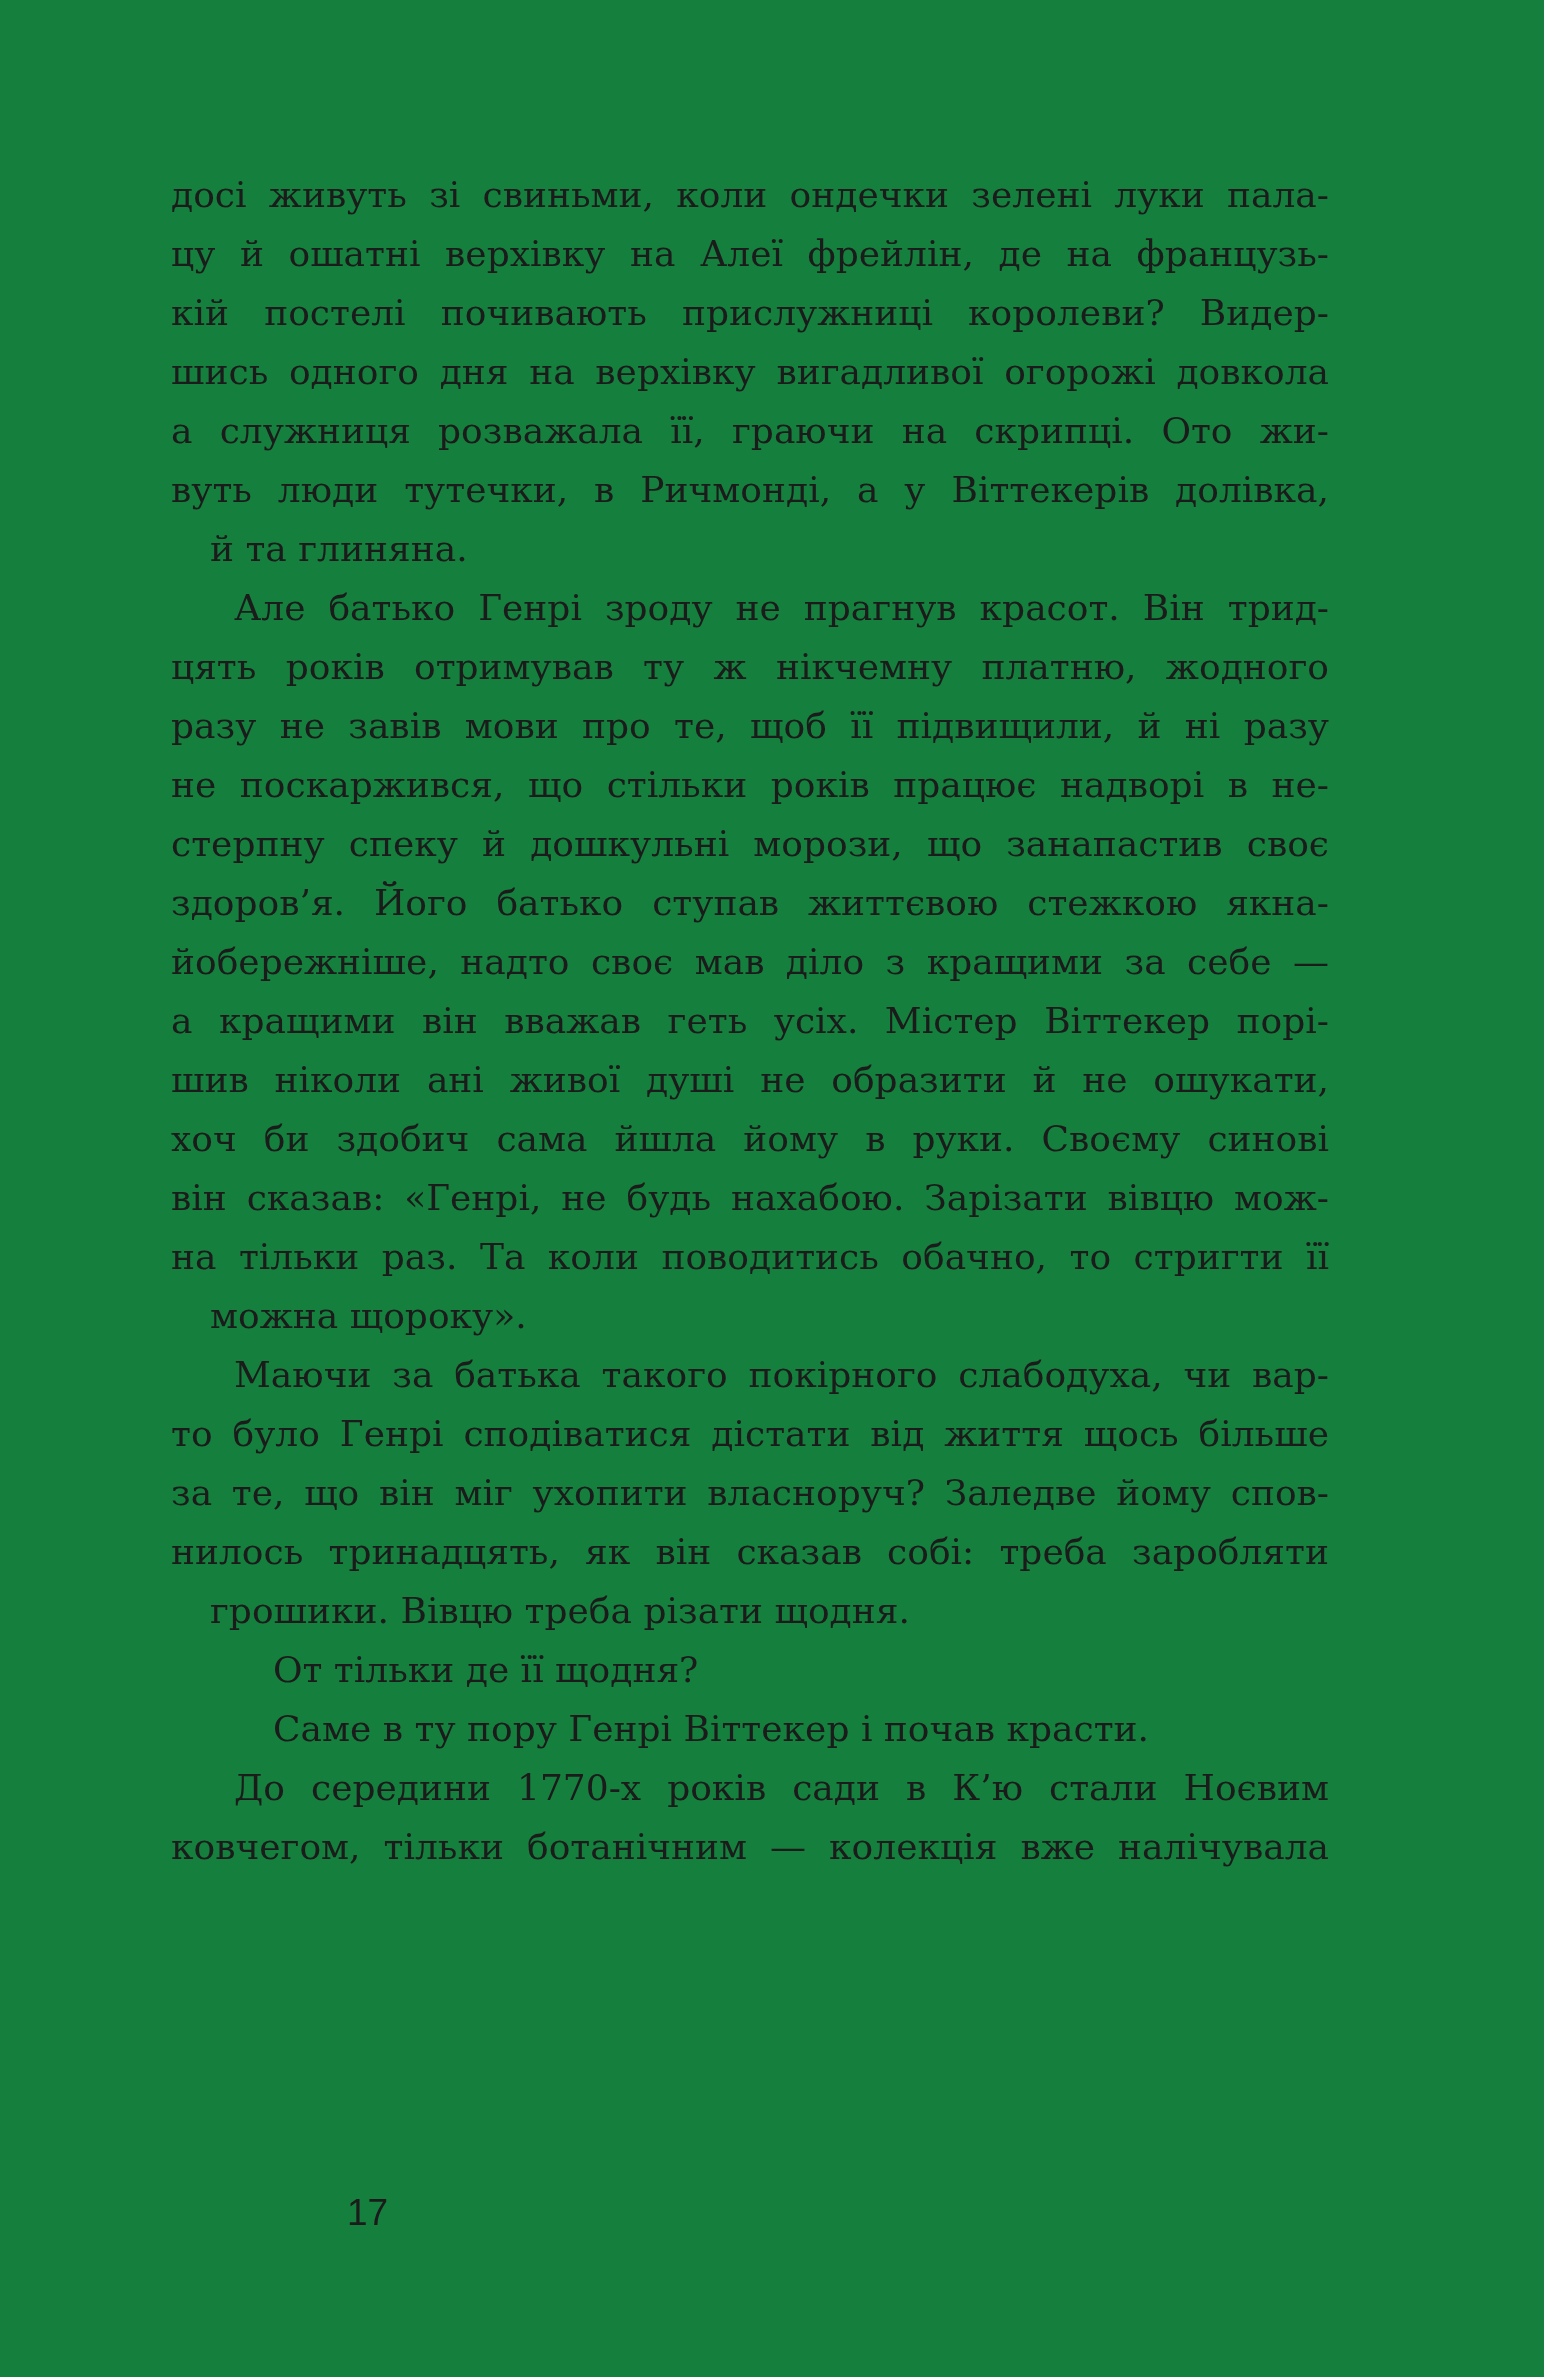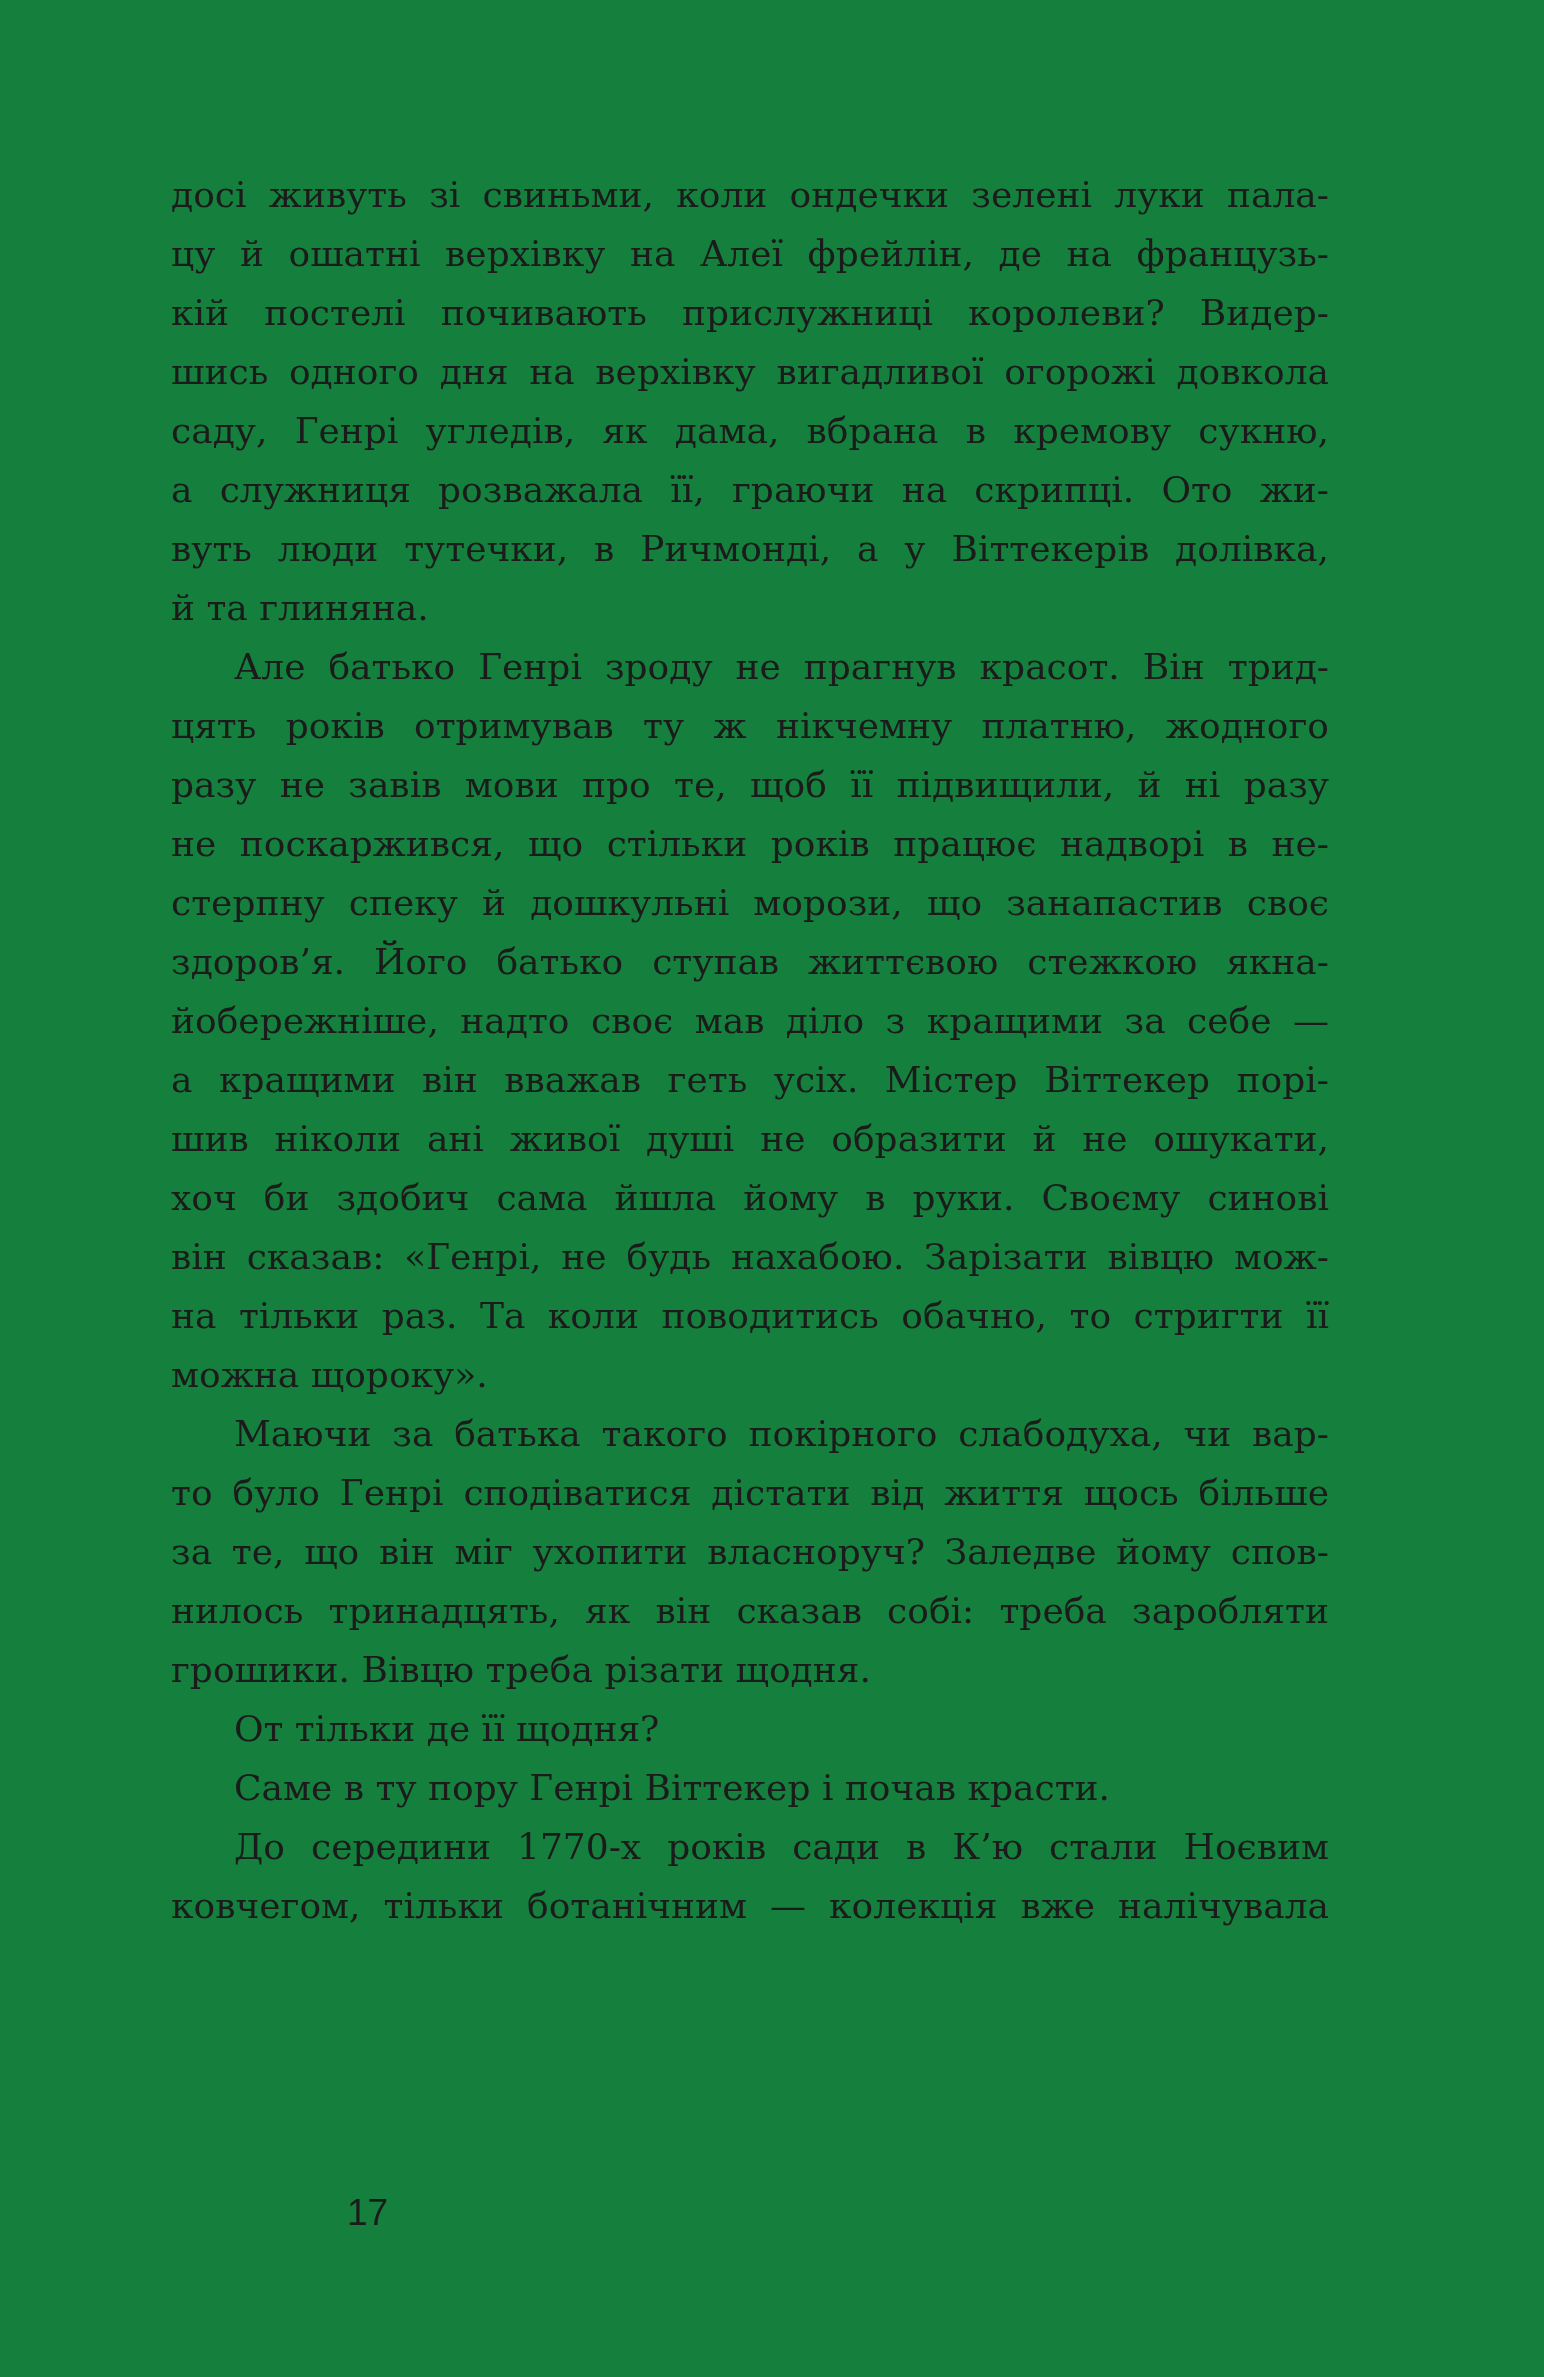--- a/index.html
+++ b/index.html
@@ -33,20 +33,21 @@
       height: 59px;
       line-height: 59px;
       font-size: 36px;
       white-space: nowrap;
       text-align: justify;
       text-align-last: justify;
       letter-spacing: 0px;
     }
     .line.last {
       text-align-last: left;
+      margin-left: 39px;
     }
     .line.indent {
       padding-left: 63px;
     }
     .page-number {
       position: absolute;
       left: 347px;
       top: 2189px;
       font-size: 37px;
       line-height: 48px;
@@ -58,21 +59,20 @@
 <body>
 
 <div class="page">
   <div class="text-block">
 
     <div>
       <span class="line">досі живуть зі свиньми, коли ондечки зелені луки пала-</span>
       <span class="line">цу й ошатні верхівку на Алеї фрейлін, де на французь-</span>
       <span class="line">кій постелі почивають прислужниці королеви? Видер-</span>
       <span class="line">шись одного дня на верхівку вигадливої огорожі довкола</span>
-      <span class="line">саду, Генрі угледів, як дама, вбрана в кремову сукню,</span>
       <span class="line">а служниця розважала її, граючи на скрипці. Ото жи-</span>
       <span class="line">вуть люди тутечки, в Ричмонді, а у Віттекерів долівка,</span>
       <span class="line last">й та глиняна.</span>
     </div>
 
     <div>
       <span class="line indent">Але батько Генрі зроду не прагнув красот. Він трид-</span>
       <span class="line">цять років отримував ту ж нікчемну платню, жодного</span>
       <span class="line">разу не завів мови про те, щоб її підвищили, й ні разу</span>
       <span class="line">не поскаржився, що стільки років працює надворі в не-</span>

